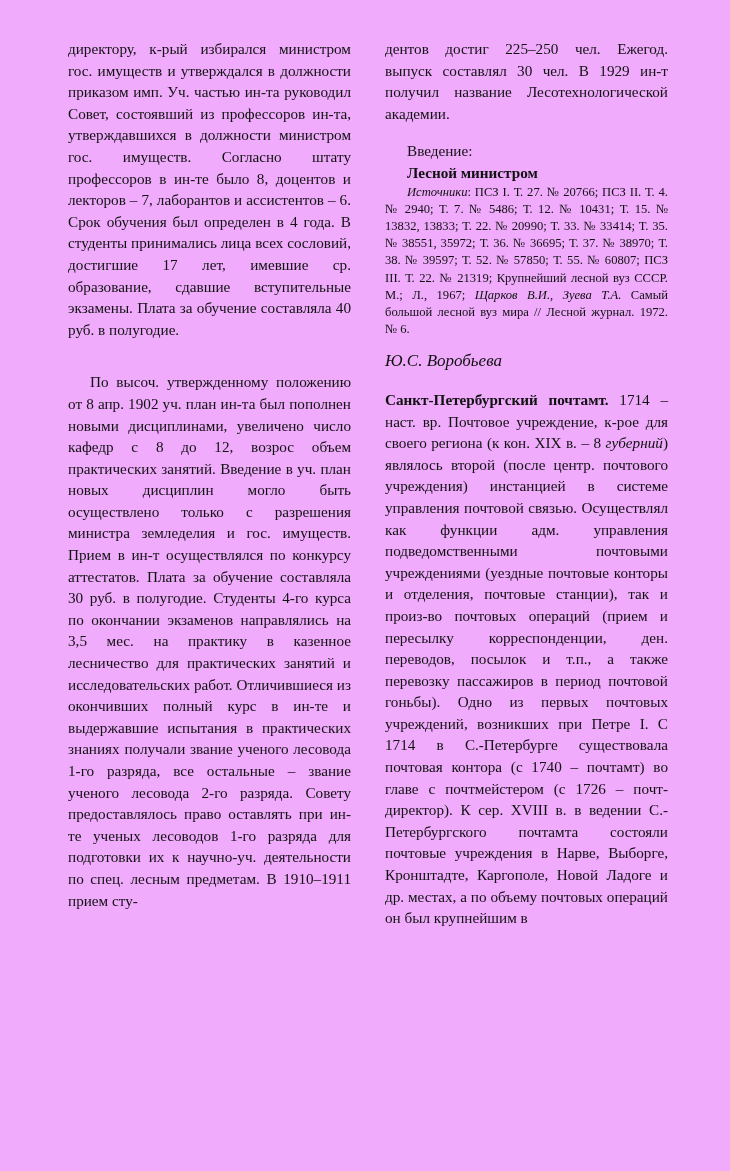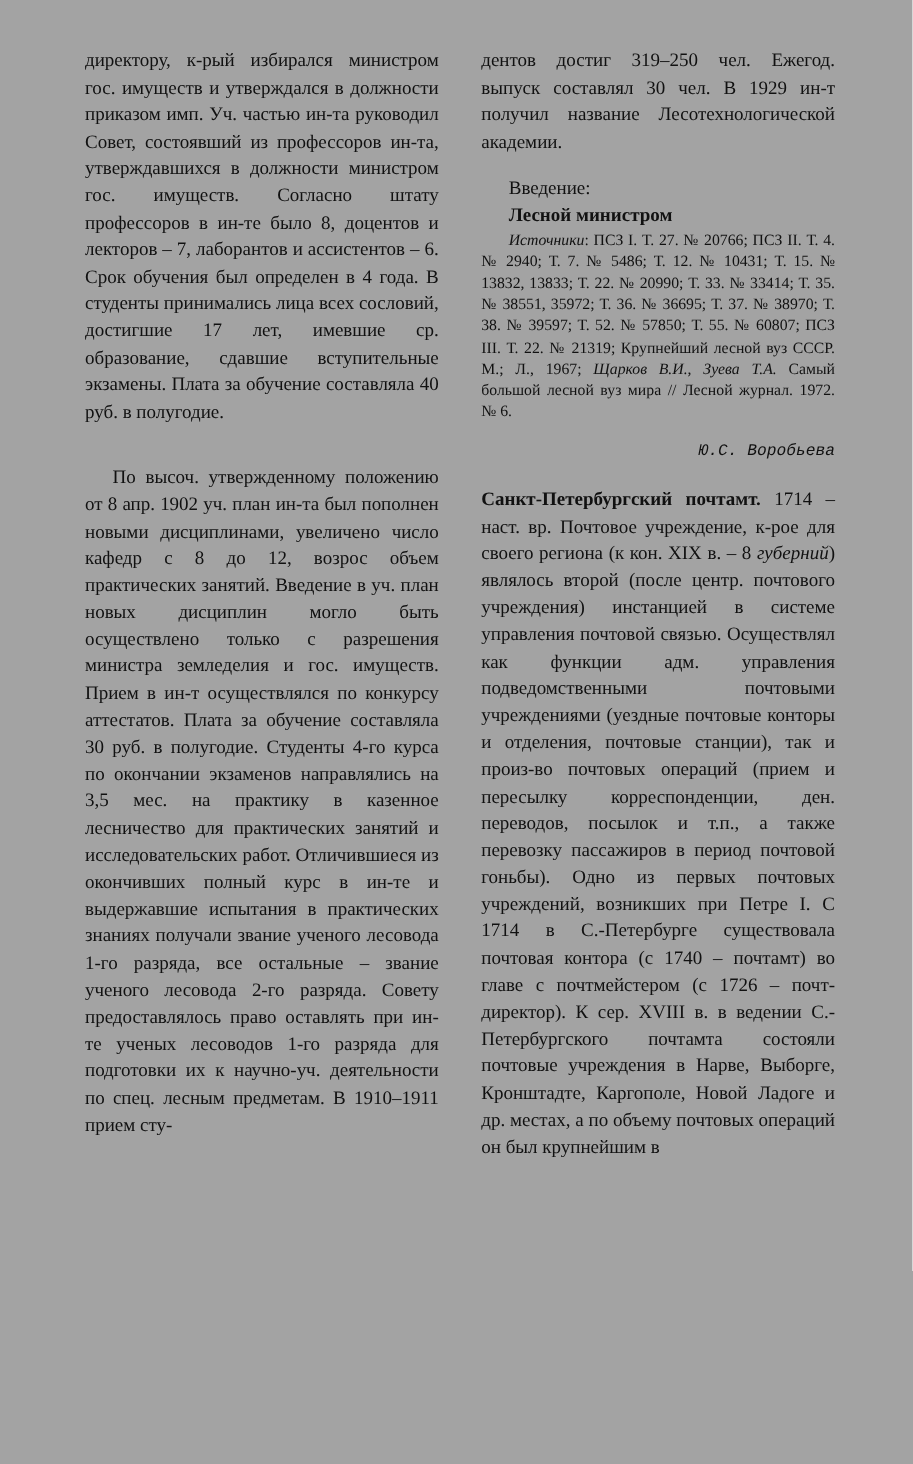--- a/index.html
+++ b/index.html
@@ -13,21 +13,21 @@
     font-family: "Liberation Serif", serif;
     color: #111111;
     position: relative;
     overflow: hidden;
   }
   .page {
     position: absolute;
     left: 0; top: 0;
     width: 730px;
     height: 1171px;
-    background: #a3a3a3;
+    background: #f0abfc;
   }
   .columns {
     position: absolute;
     left: 68px;
     top: 38px;
     width: 600px;
     height: 1060px;
     display: flex;
     gap: 34px;
   }
@@ -68,24 +68,23 @@
     text-indent: 22px;
   }
   .sources .src-label {
     font-style: italic;
   }
   .sources .ital {
     font-style: italic;
   }
   .author {
     margin-top: 12px;
-    font-size: 13px;
+    font-size: 17px;
     font-style: italic;
-    text-align: right;
-    font-family: Liberation Mono, monospace;
+    text-align: left;
   }
   .entry-title {
     font-weight: bold;
   }
   .gap-top {
     margin-top: 17px;
   }
   .page-number {
     position: absolute;
     left: 0;
@@ -104,21 +103,21 @@
 
 <div class="page">
   <div class="columns">
 
     <div class="col">
       <p>директору, к-рый избирался министром гос. имуществ и утверждался в должности приказом имп. Уч. частью ин-та руководил Совет, состоявший из профессоров ин-та, утверждавшихся в должности министром гос. имуществ. Согласно штату профессоров в ин-те было 8, доцентов и лекторов – 7, лаборантов и ассистентов – 6. Срок обучения был определен в 4 года. В студенты принимались лица всех сословий, достигшие 17 лет, имевшие ср. образование, сдавшие вступительные экзамены. Плата за обучение составляла 40 руб. в полугодие.</p>
       <p class="indent">По высоч. утвержденному положению от 8 апр. 1902 уч. план ин-та был пополнен новыми дисциплинами, увеличено число кафедр с 8 до 12, возрос объем практических занятий. Введение в уч. план новых дисциплин могло быть осуществлено только с разрешения министра земледелия и гос. имуществ. Прием в ин-т осуществлялся по конкурсу аттестатов. Плата за обучение составляла 30 руб. в полугодие. Студенты 4-го курса по окончании экзаменов направлялись на 3,5 мес. на практику в казенное лесничество для практических занятий и исследовательских работ. Отличившиеся из окончивших полный курс в ин-те и выдержавшие испытания в практических знаниях получали звание ученого лесовода 1-го разряда, все остальные – звание ученого лесовода 2-го разряда. Совету предоставлялось право оставлять при ин-те ученых лесоводов 1-го разряда для подготовки их к научно-уч. деятельности по спец. лесным предметам. В 1910–1911 прием сту-</p>
     </div>
 
     <div class="col">
-      <p>дентов достиг 319–250 чел. Ежегод. выпуск составлял 30 чел. В 1929 ин-т получил название Лесотехнологической академии.</p>
+      <p>дентов достиг 225–250 чел. Ежегод. выпуск составлял 30 чел. В 1929 ин-т получил название Лесотехнологической академии.</p>
 
       <p class="sub-label">Введение:</p>
       <p class="sub-value">Лесной министром</p>
 
       <p class="sources"><span class="src-label ital">Источники</span><span>: ПСЗ I. Т. 27. № 20766; ПСЗ II. Т. 4. № 2940; Т. 7. № 5486; Т. 12. № 10431; Т. 15. № 13832, 13833; Т. 22. № 20990; Т. 33. № 33414; Т. 35. № 38551, 35972; Т. 36. № 36695; Т. 37. № 38970; Т. 38. № 39597; Т. 52. № 57850; Т. 55. № 60807; ПСЗ III. Т. 22. № 21319; Крупнейший лесной вуз СССР. М.; Л., 1967; </span><span class="ital">Щарков В.И., Зуева Т.А.</span><span> Самый большой лесной вуз мира // Лесной журнал. 1972. № 6.</span></p>
 
       <p class="author">Ю.С. Воробьева</p>
 
       <p class="gap-top"><span class="entry-title">Санкт-Петербургский почтамт.</span><span> 1714 – наст. вр. Почтовое учреждение, к-рое для своего региона (к кон. XIX в. – 8 </span><span class="ital">губерний</span><span>) являлось второй (после центр. почтового учреждения) инстанцией в системе управления почтовой связью. Осуществлял как функции адм. управления подведомственными почтовыми учреждениями (уездные почтовые конторы и отделения, почтовые станции), так и произ-во почтовых операций (прием и пересылку корреспонденции, ден. переводов, посылок и т.п., а также перевозку пассажиров в период почтовой гоньбы). Одно из первых почтовых учреждений, возникших при Петре I. С 1714 в С.-Петербурге существовала почтовая контора (с 1740 – почтамт) во главе с почтмейстером (с 1726 – почт-директор). К сер. XVIII в. в ведении С.-Петербургского почтамта состояли почтовые учреждения в Нарве, Выборге, Кронштадте, Каргополе, Новой Ладоге и др. местах, а по объему почтовых операций он был крупнейшим в</span></p>
     </div>

